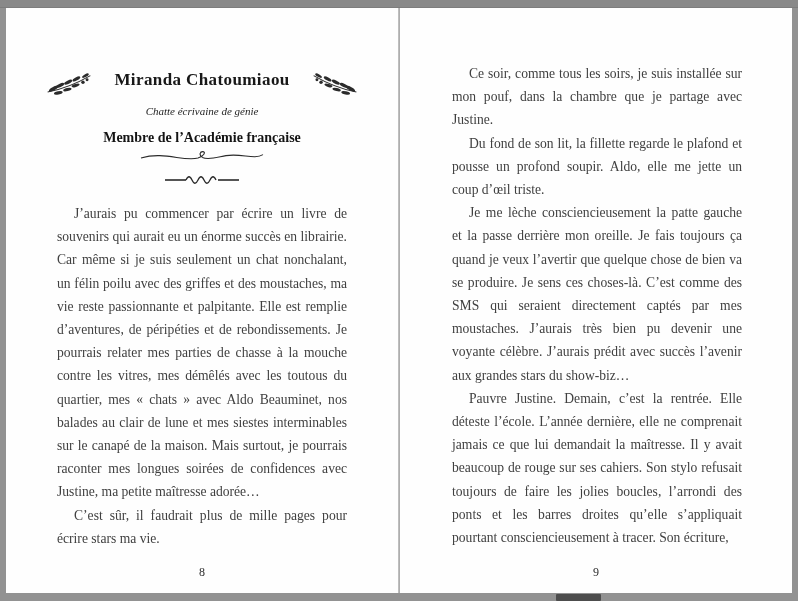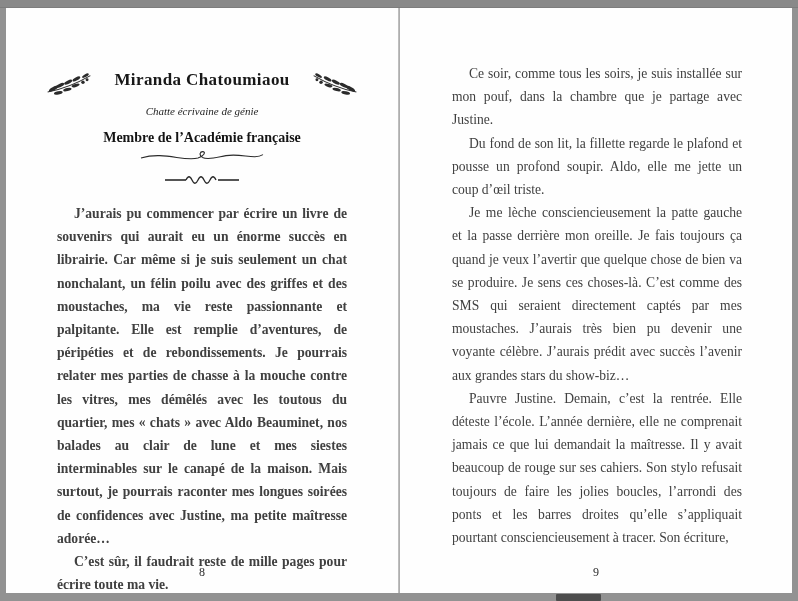--- a/index.html
+++ b/index.html
@@ -44,21 +44,21 @@
     margin-top: 13px; font-weight: 700; font-size: 14px; color: #141414;
   }
   .flourish { margin-top: 3px; line-height: 0; }
   .divider { margin-top: 10px; margin-bottom: 12px; line-height: 0; text-align: center; }
   .para {
     margin: 0; text-indent: 17px;
     font-size: 13.6px; line-height: 23.2px;
     text-align: justify; hyphens: auto; -webkit-hyphens: auto;
     color: #404040;
   }
-  .body-block { margin-top: 15px; font-weight: bold; }
+  .body-block { margin-top: 15px; }
   .folio {
     position: absolute; bottom: 13px; left: 0; right: 0;
     text-align: center; font-size: 12px; color: #2d2d2d;
   }
   .progress-thumb {
     position: absolute; bottom: 0; left: 556px; width: 45px; height: 7px;
     background: #4d4d4d; border-radius: 1px; cursor: pointer;
   }
   .ornament-stroke { stroke: #2b2b2b; fill: none; }
   .ornament-fill { fill: #2b2b2b; stroke: none; }
@@ -112,21 +112,21 @@
     <div class="divider">
       <svg width="84" height="14" viewBox="0 0 84 14" aria-hidden="true">
         <path class="ornament-stroke" stroke-width="1.6" d="M5,7 H26"></path>
         <path class="ornament-stroke" stroke-width="1.3" d="M26,7 q3,-6.5 6,0 q3,6.5 6,0 q3,-6.5 6,0 q3,6.5 6,0 q3,-6.5 6,0"></path>
         <path class="ornament-stroke" stroke-width="1.6" d="M58,7 H79"></path>
       </svg>
     </div>
 
     <div class="body-block">
       <p class="para">J’aurais pu commencer par écrire un livre de souvenirs qui aurait eu un énorme succès en librairie. Car même si je suis seulement un chat nonchalant, un félin poilu avec des griffes et des moustaches, ma vie reste passionnante et palpitante. Elle est remplie d’aventures, de péripéties et de rebondissements. Je pourrais relater mes parties de chasse à la mouche contre les vitres, mes démêlés avec les toutous du quartier, mes « chats » avec Aldo Beauminet, nos balades au clair de lune et mes siestes interminables sur le canapé de la maison. Mais surtout, je pourrais raconter mes longues soirées de confidences avec Justine, ma petite maîtresse adorée…</p>
-      <p class="para">C’est sûr, il faudrait reste de mille pages pour écrire toute ma vie.</p>
+      <p class="para">C’est sûr, il faudrait plus de mille pages pour écrire stars ma vie.</p>
     </div>
 
     <div class="folio">8</div>
   </div>
 
   <div class="spine"></div>
 
   <div class="page right">
     <div>
       <p class="para">Ce soir, comme tous les soirs, je suis installée sur mon pouf, dans la chambre que je partage avec Justine.</p>

